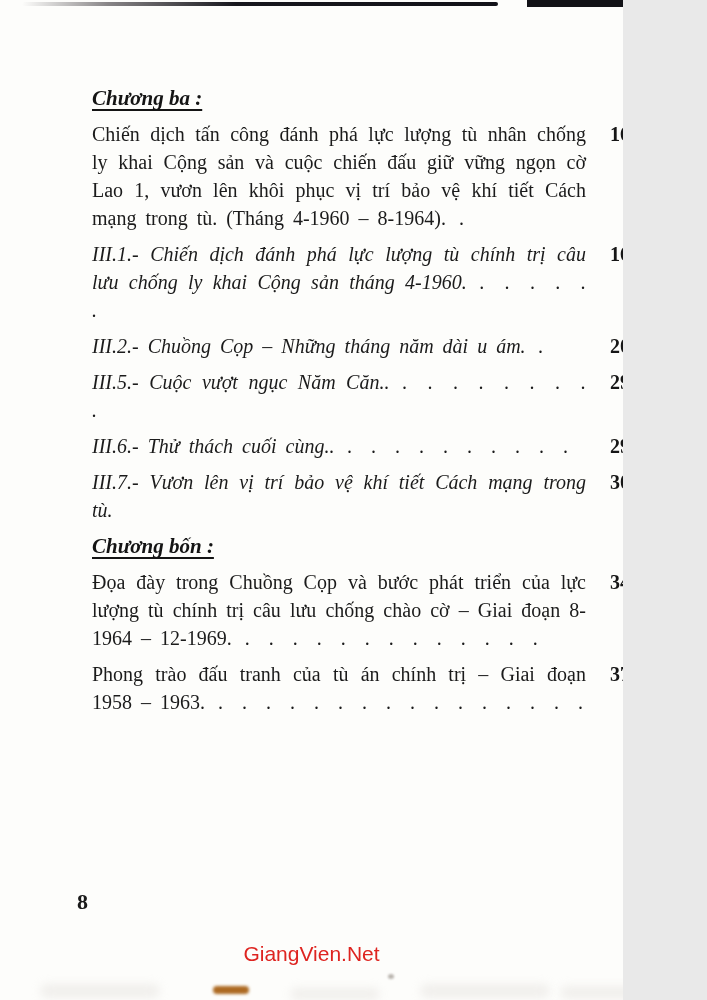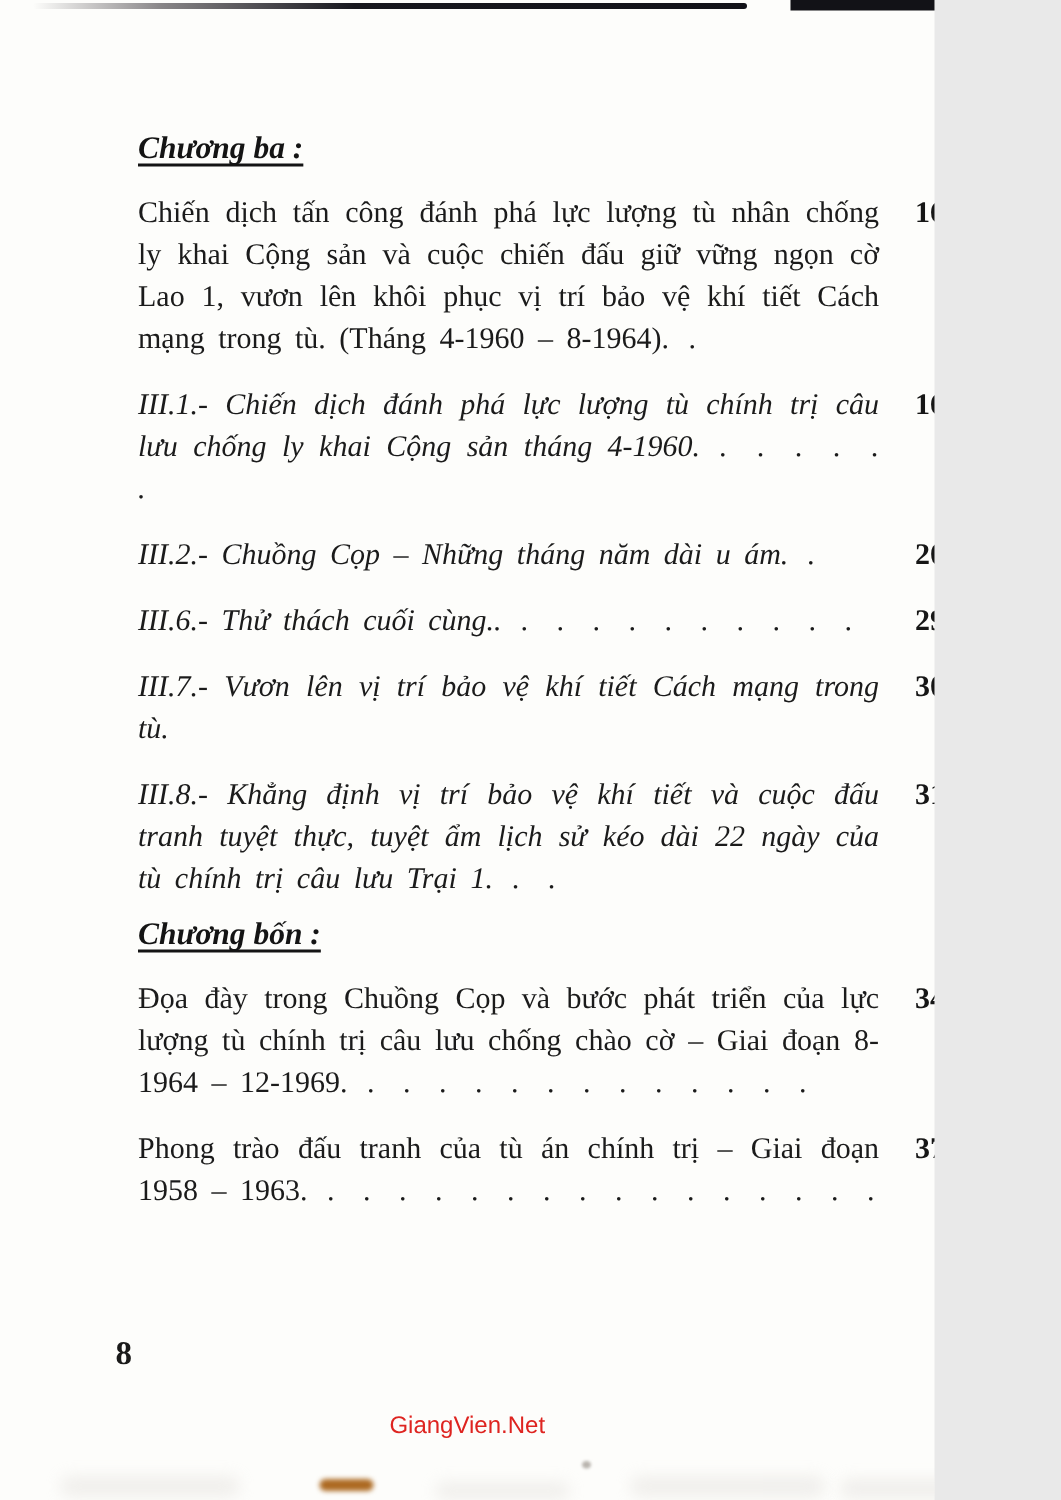--- a/index.html
+++ b/index.html
@@ -55,21 +55,21 @@
     font-size:21px; line-height:28px; font-weight:bold; font-style:italic;
     margin:0 0 8px 0; color:#141414;
   }
   .heading .heading-text {
     text-decoration:underline;
     text-decoration-thickness:2px;
     text-underline-offset:4px;
   }
   .entry {
     display:flex; align-items:flex-start;
-    margin:16px 0 8px 0;
+    margin:0 0 8px 0;
     font-size:20px; line-height:28px;
   }
   .entry-text {
     width:494px; text-align:justify; word-spacing:4px; color:#1b1b1b;
   }
   .entry.italic .entry-text { font-style:italic; }
   .entry-page {
     flex:1 1 auto; text-align:right; font-size:20px; line-height:28px;
     font-style:normal; color:#161616;font-weight:bold;
   }
@@ -77,21 +77,21 @@
 
   
   .footer-page-num {
     position:absolute; left:77px; top:889px;
     font-size:22px; font-weight:bold; color:#1a1a1a;
   }
   .watermark {
     position:absolute; left:0; right:0; top:942px;
     text-align:center;
     font-family:"Liberation Sans","DejaVu Sans",sans-serif;
-    font-size:16px;
+    font-size:21px;
   }
 </style>
 </head>
 <body>
 
 <div class="scan-page" style="background: rgb(253, 253, 251);">
 
   <div class="top-edge-a"></div>
   <div class="top-edge-highlight"></div>
   <div class="top-edge-highlight-line"></div>
@@ -119,41 +119,41 @@
 
   <div class="entry italic">
     <div class="entry-text">
       <span class="t">III.2.- Chuồng Cọp – Những tháng năm dài u ám.</span><span class="dots">.</span>
     </div>
     <div class="entry-page">200</div>
   </div>
 
 
 
+  <div class="entry italic">
+    <div class="entry-text">
+      <span class="t">III.5.- Cuộc vượt ngục Năm Căn..</span><span class="dots">. . . . . . . . .</span>
+    </div>
+    <div class="entry-page">290</div>
+  </div>
 
   <div class="entry italic">
     <div class="entry-text">
       <span class="t">III.6.- Thử thách cuối cùng..</span><span class="dots">. . . . . . . . . .</span>
     </div>
     <div class="entry-page">297</div>
   </div>
 
   <div class="entry italic">
     <div class="entry-text">
       <span class="t">III.7.- Vươn lên vị trí bảo vệ khí tiết Cách mạng trong tù.</span>
     </div>
     <div class="entry-page">305</div>
   </div>
 
-  <div class="entry italic">
-    <div class="entry-text">
-      <span class="t">III.8.- Khẳng định vị trí bảo vệ khí tiết và cuộc đấu tranh tuyệt thực, tuyệt ẩm lịch sử kéo dài 22 ngày của tù chính trị câu lưu Trại 1.</span><span class="dots">. .</span>
-    </div>
-    <div class="entry-page">318</div>
-  </div>
 
   <div class="heading">
     <span class="heading-text">Chương bốn :</span>
   </div>
 
   <div class="entry roman">
     <div class="entry-text">
       <span class="t">Đọa đày trong Chuồng Cọp và bước phát triển của lực lượng tù chính trị câu lưu chống chào cờ – Giai đoạn 8-1964 – 12-1969.</span><span class="dots">. . . . . . . . . . . . .</span>
     </div>
     <div class="entry-page">345</div>

